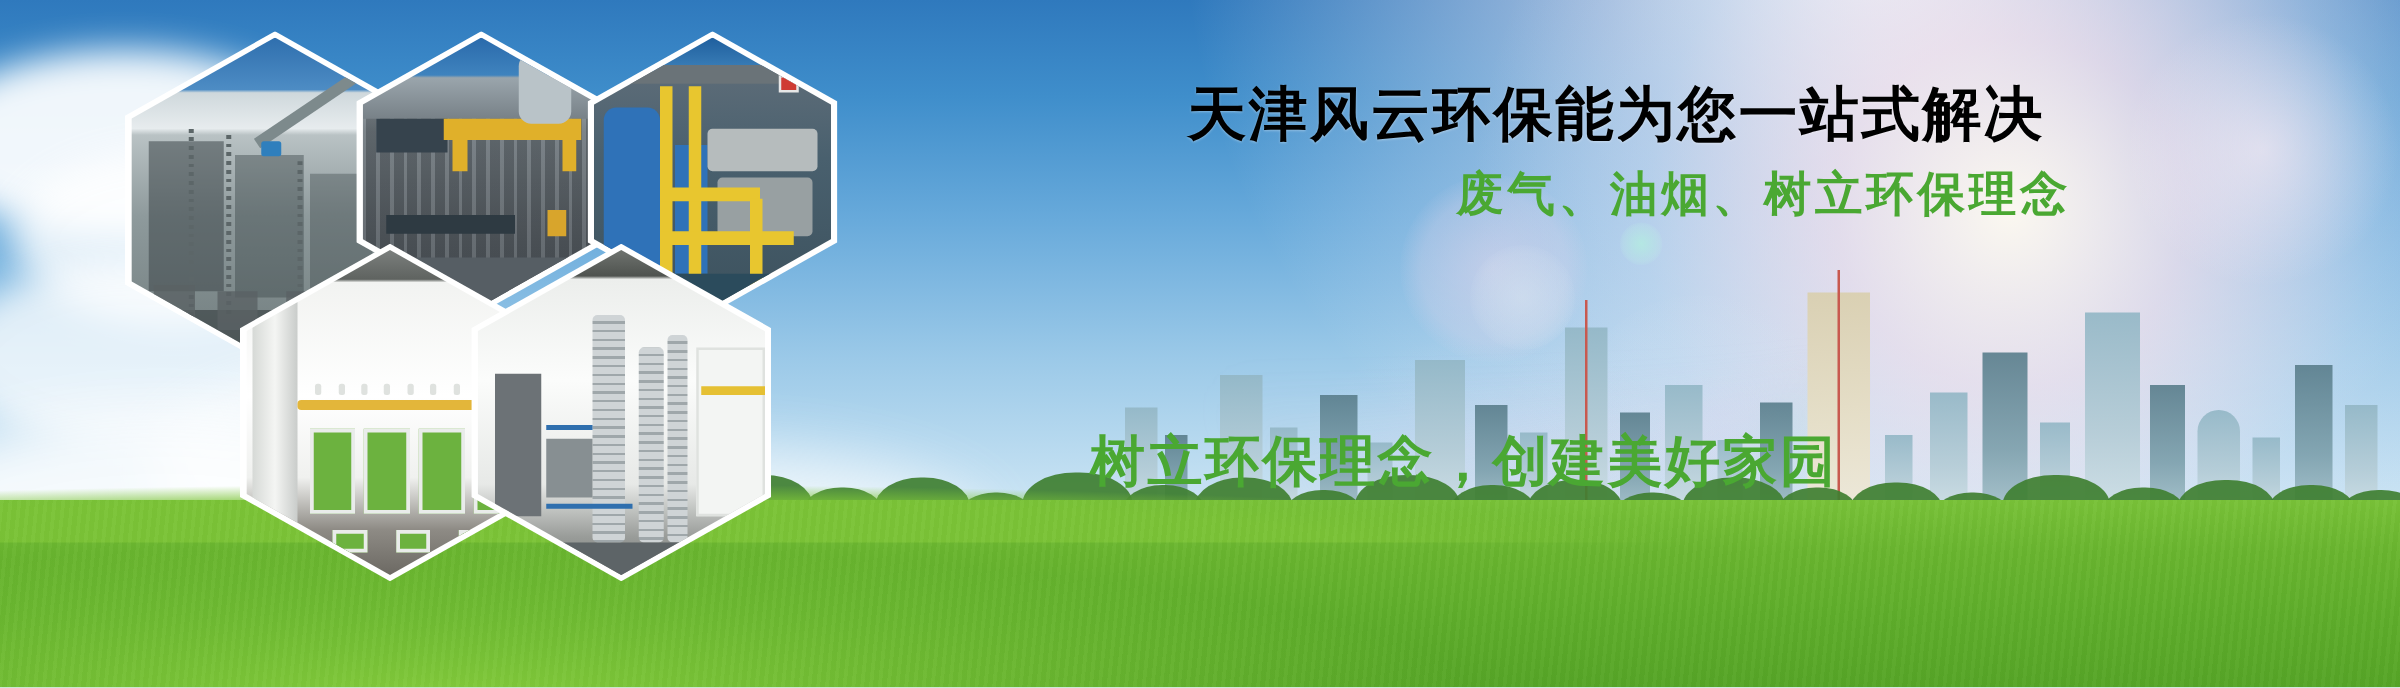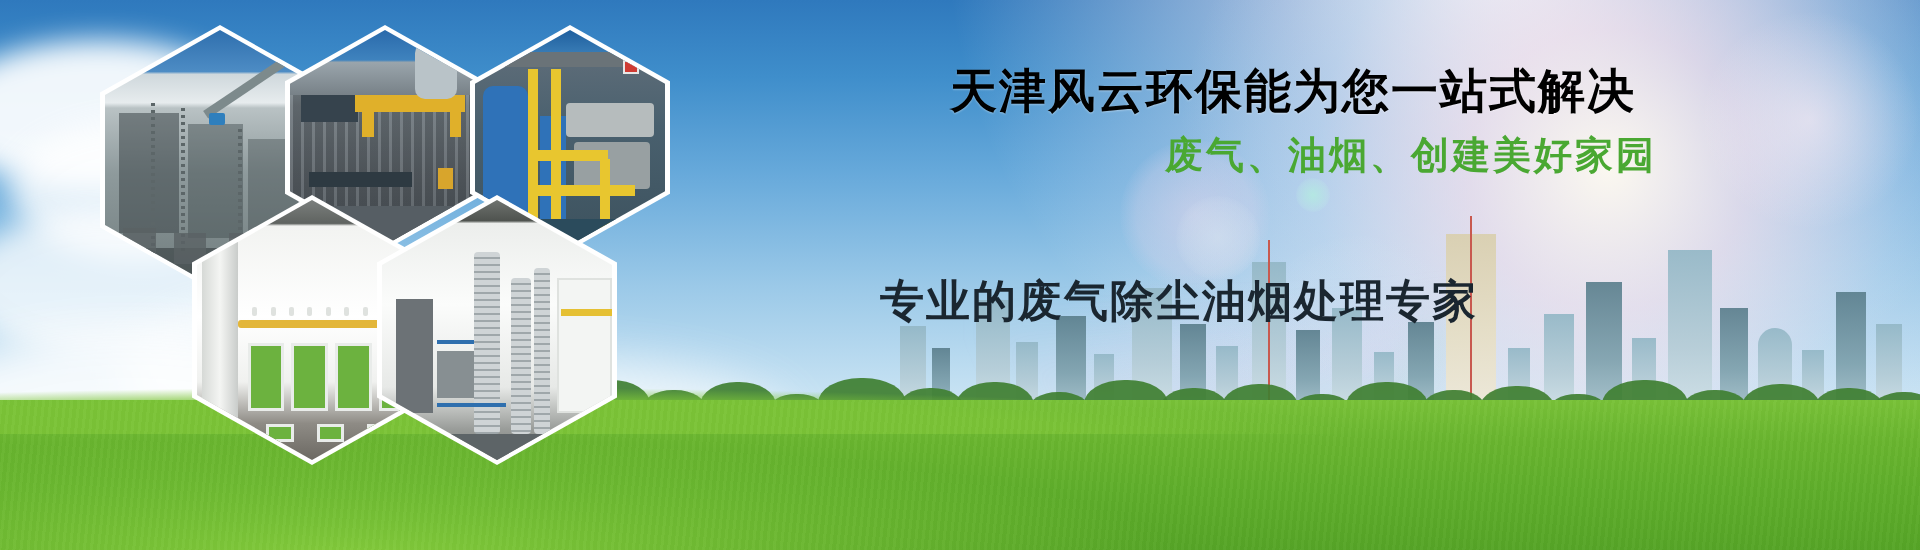--- a/index.html
+++ b/index.html
@@ -359,17 +359,17 @@
           <div class="darkbox" style="left:24%; top:58%; width:16%; height:18%; background:#878f92;"></div>
           <div class="darkbox" style="left:0;  top:90%; width:100%; height:10%; background:#5d6467;"></div>
         </div>
       </div>
     </div>
 
   </div>
 
   <div class="copy">
     <div class="headline">天津风云环保能为您一站式解决</div>
-    <div class="subline">废气、油烟、创建美好家园</div>
-    <div class="tagline1">专业的废气除尘油烟处理专家</div>
+    <div class="subline">废气、油烟、树立环保理念</div>
+    <div class="tagline2">树立环保理念，创建美好家园</div>
   </div>
 
 </div>
 
 </body></html>

